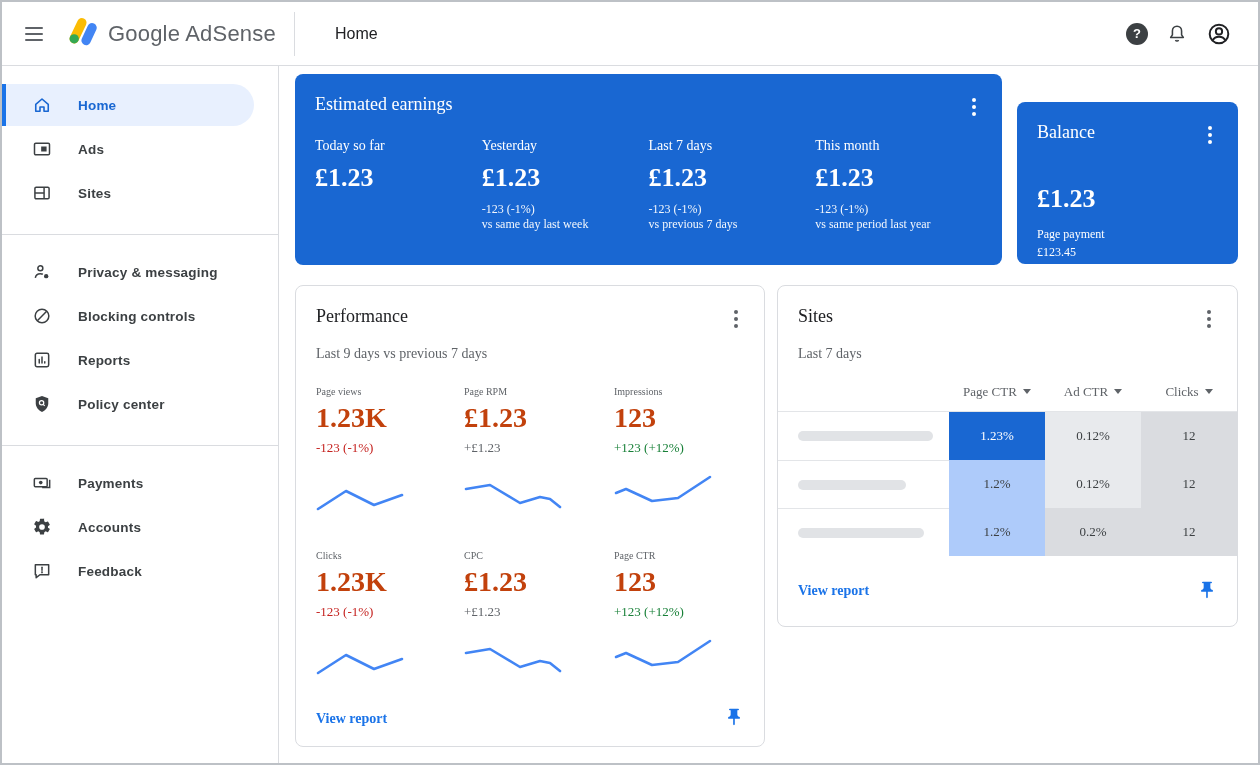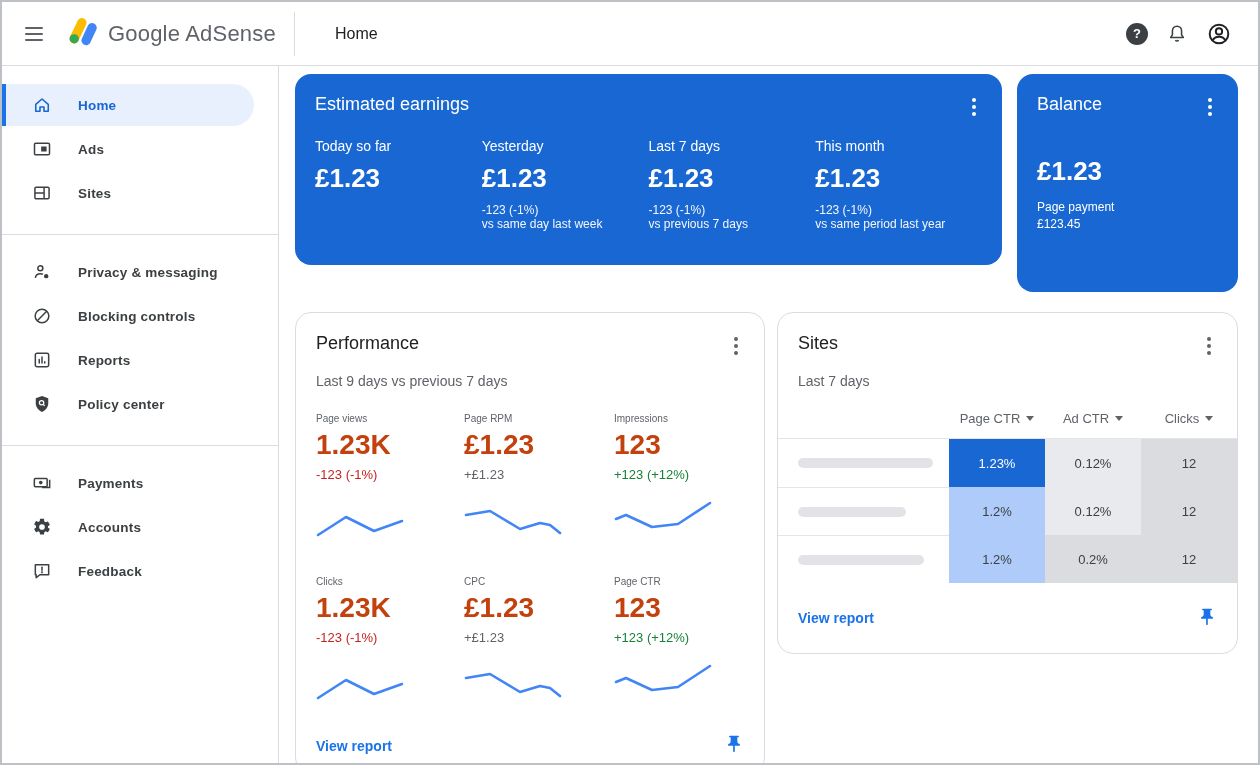--- a/index.html
+++ b/index.html
@@ -28,39 +28,39 @@
   .side-item .lbl { font-size:13.5px; font-weight:bold; letter-spacing:.2px; }
   .side-item.active { background:#e8f0fe; border-radius:0 21px 21px 0; margin-right:24px; color:#1967d2; }
   .side-item.active .icon { color:#1967d2; }
   .side-item.active::before { content:""; position:absolute; left:0; top:0; bottom:0; width:4px; background:#1a73e8; }
   svg.ic { width:20px; height:20px; display:block; }
 
   
   .main { position:absolute; top:64px; left:277px; right:0; bottom:0; background:#fff; padding:8px 20px 20px 16px; }
   .cards-row { display:flex; gap:15px; }
   .cards-row.second { gap:12px; margin-top:20px; align-items:flex-start; }
-  .card { border-radius:16px; background:#fff; border:1px solid #dadce0; }
+  .card { border-radius:8px; background:#fff; border:1px solid #dadce0;font-family:Liberation Serif, serif; }
   .card.blue { background:#1967d2; border:none; color:#fff; }
   .card-head { display:flex; align-items:flex-start; justify-content:space-between; }
   .card-title { font-size:18px; font-weight:normal; }
   .kebab { border:none; background:transparent; display:flex; flex-direction:column; gap:3px; padding:4px 6px; cursor:pointer; }
   .kebab i { width:4px; height:4px; border-radius:50%; background:#5f6368; }
   .card.blue .kebab i { background:#fff; }
 
   
   .earnings { width:707px; height:191px; padding:20px 20px; }
   .earn-metrics { display:flex; margin-top:18px; }
   .earn-metric { width:172px; }
   .earn-label { font-size:14px; }
   .earn-value { font-size:26px; font-weight:bold; margin-top:9px; }
   .earn-delta { font-size:12px; margin-top:9px; color:rgba(255,255,255,.95); min-height:14px; }
   .earn-compare { font-size:12px; margin-top:0; color:rgba(255,255,255,.95); }
 
   
-  .balance { width:225px; height:218px; padding:20px 20px; }
+  .balance { width:225px; height:162px; padding:20px 20px;margin-top:28px; }
   .bal-value { font-size:26px; font-weight:bold; margin-top:36px; }
   .bal-lp-label { font-size:12px; margin-top:13px; }
   .bal-lp-value { font-size:12px; margin-top:3px; }
 
   
   .perf { width:470px; height:462px; padding:20px 20px 16px; display:flex; flex-direction:column; }
   .card-sub { font-size:14px; color:#5f6368; margin-top:14px; }
   .perf-grid { display:grid; grid-template-columns:148px 150px 132px; column-gap:0; row-gap:32px; margin-top:24px; }
   .pmetric-label { font-size:10px; color:#5f6368; }
   .pmetric-value { font-size:28px; font-weight:bold; color:#c2410c; margin-top:5px; }

